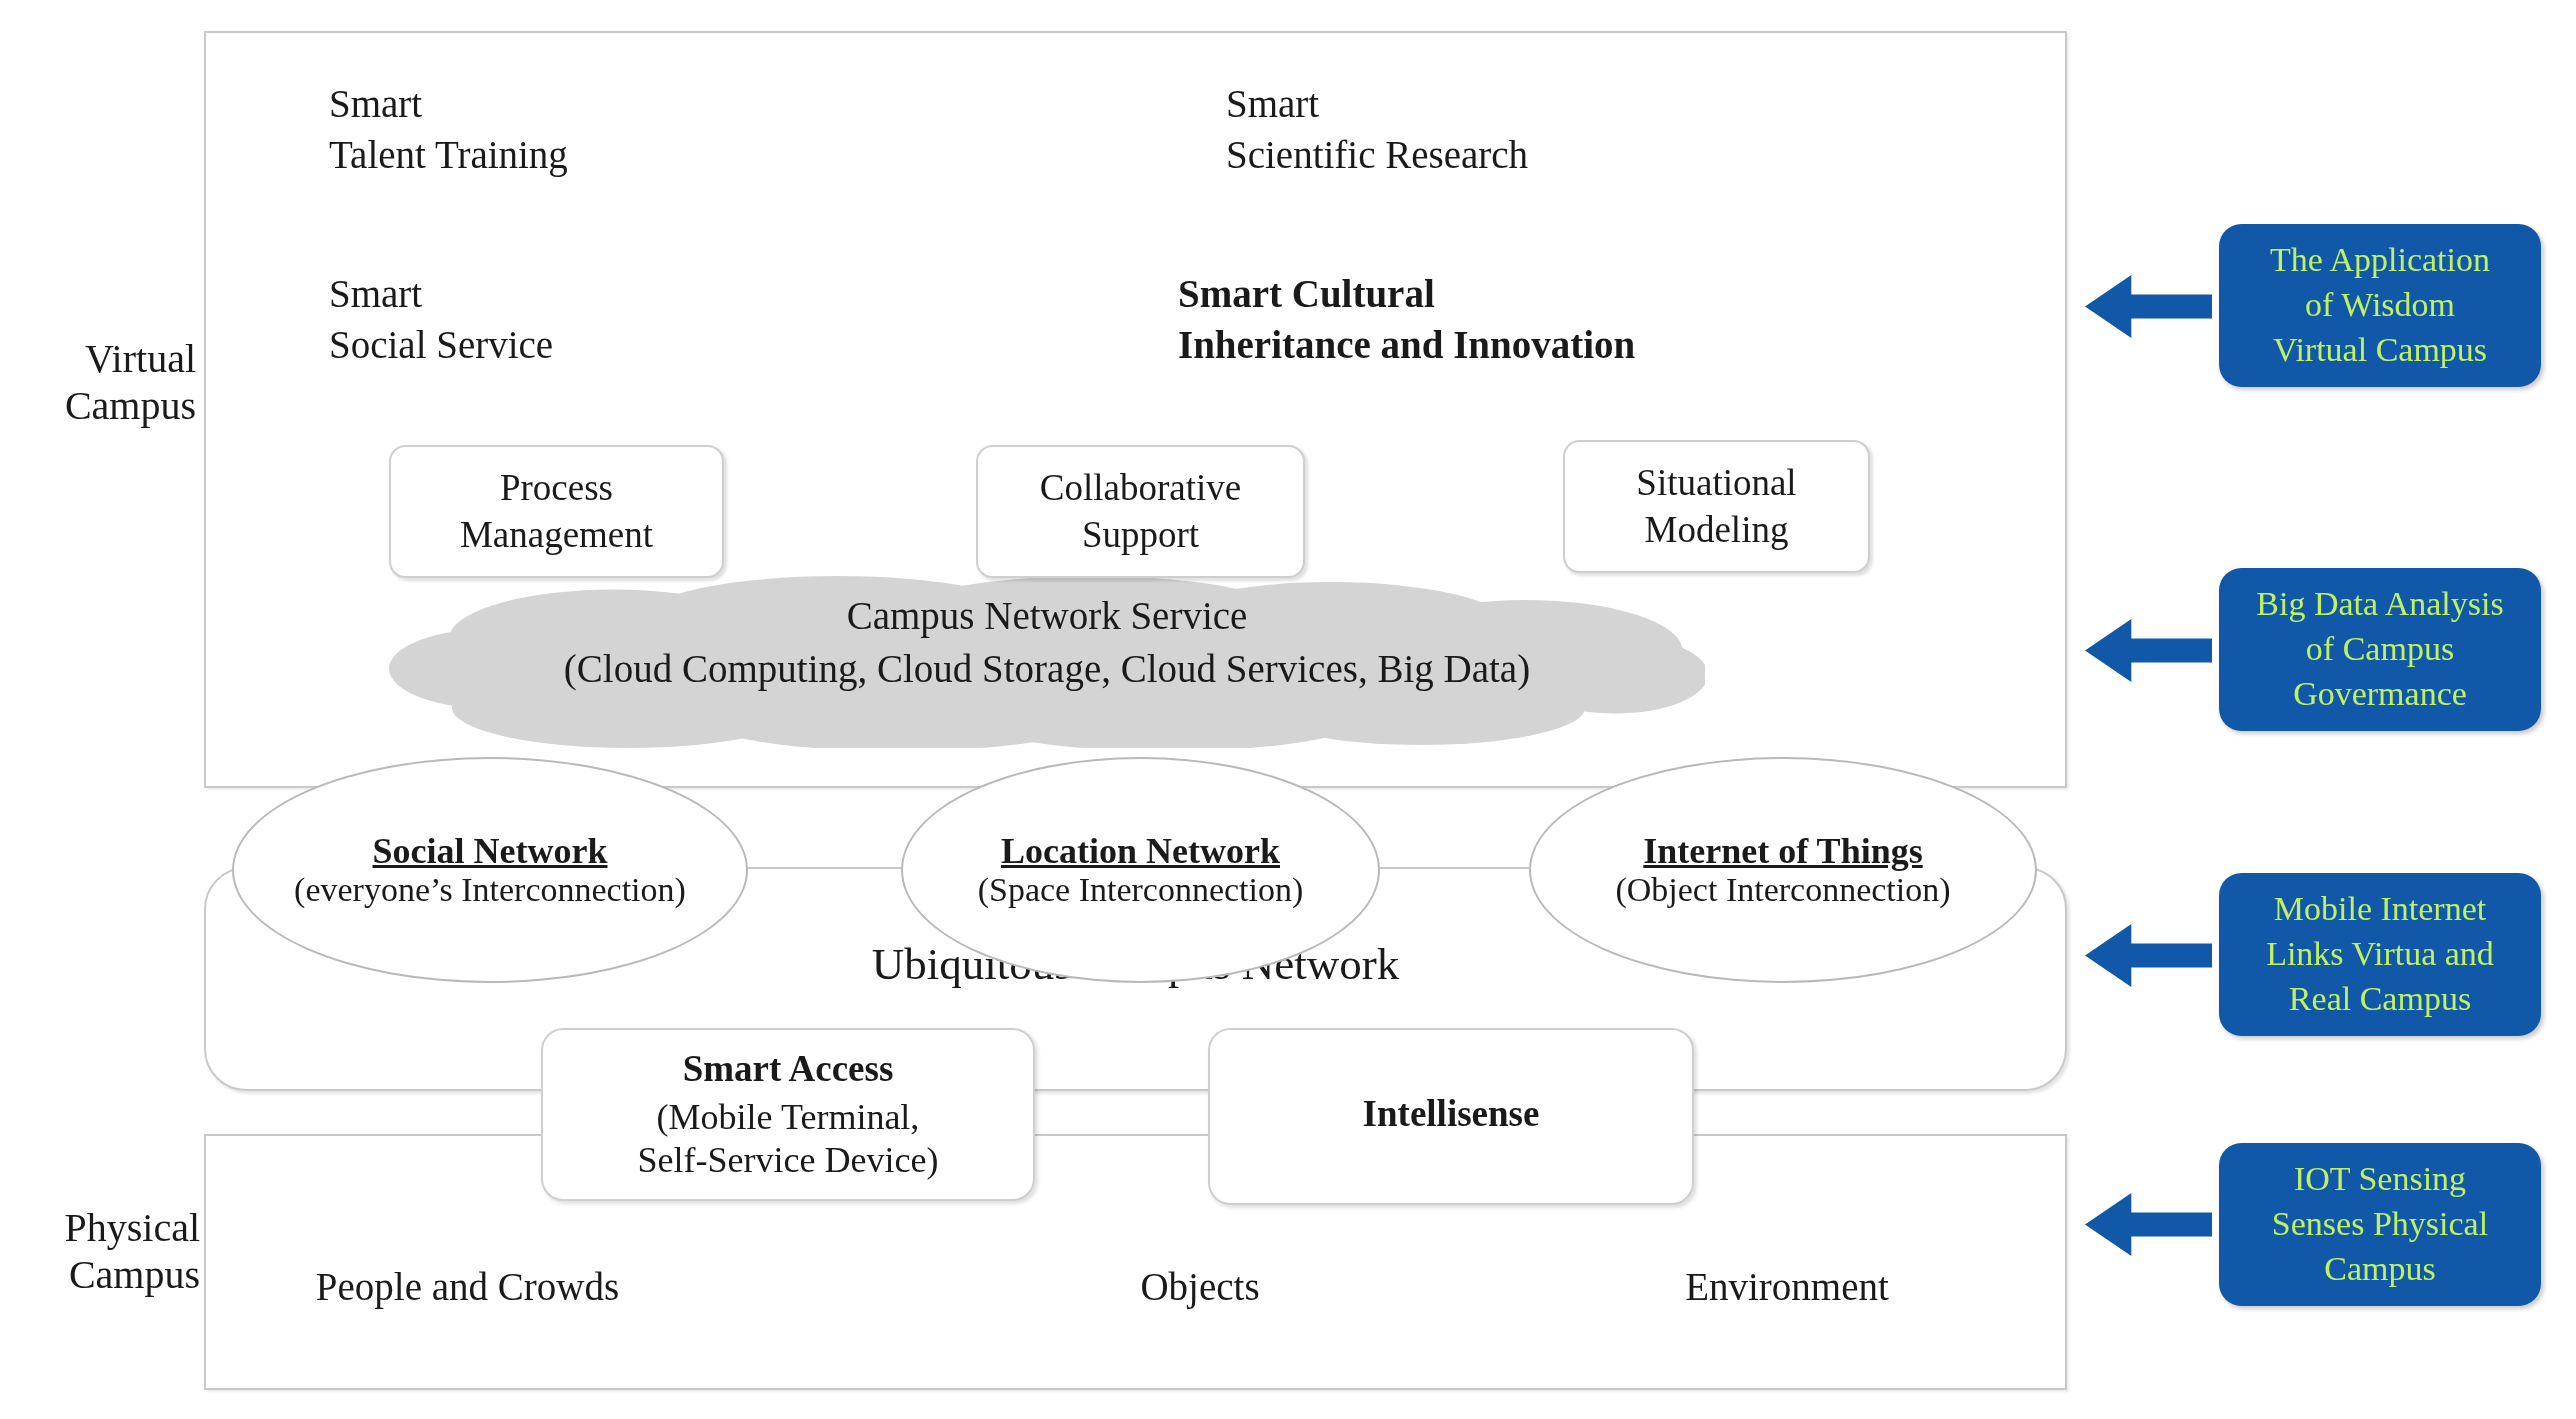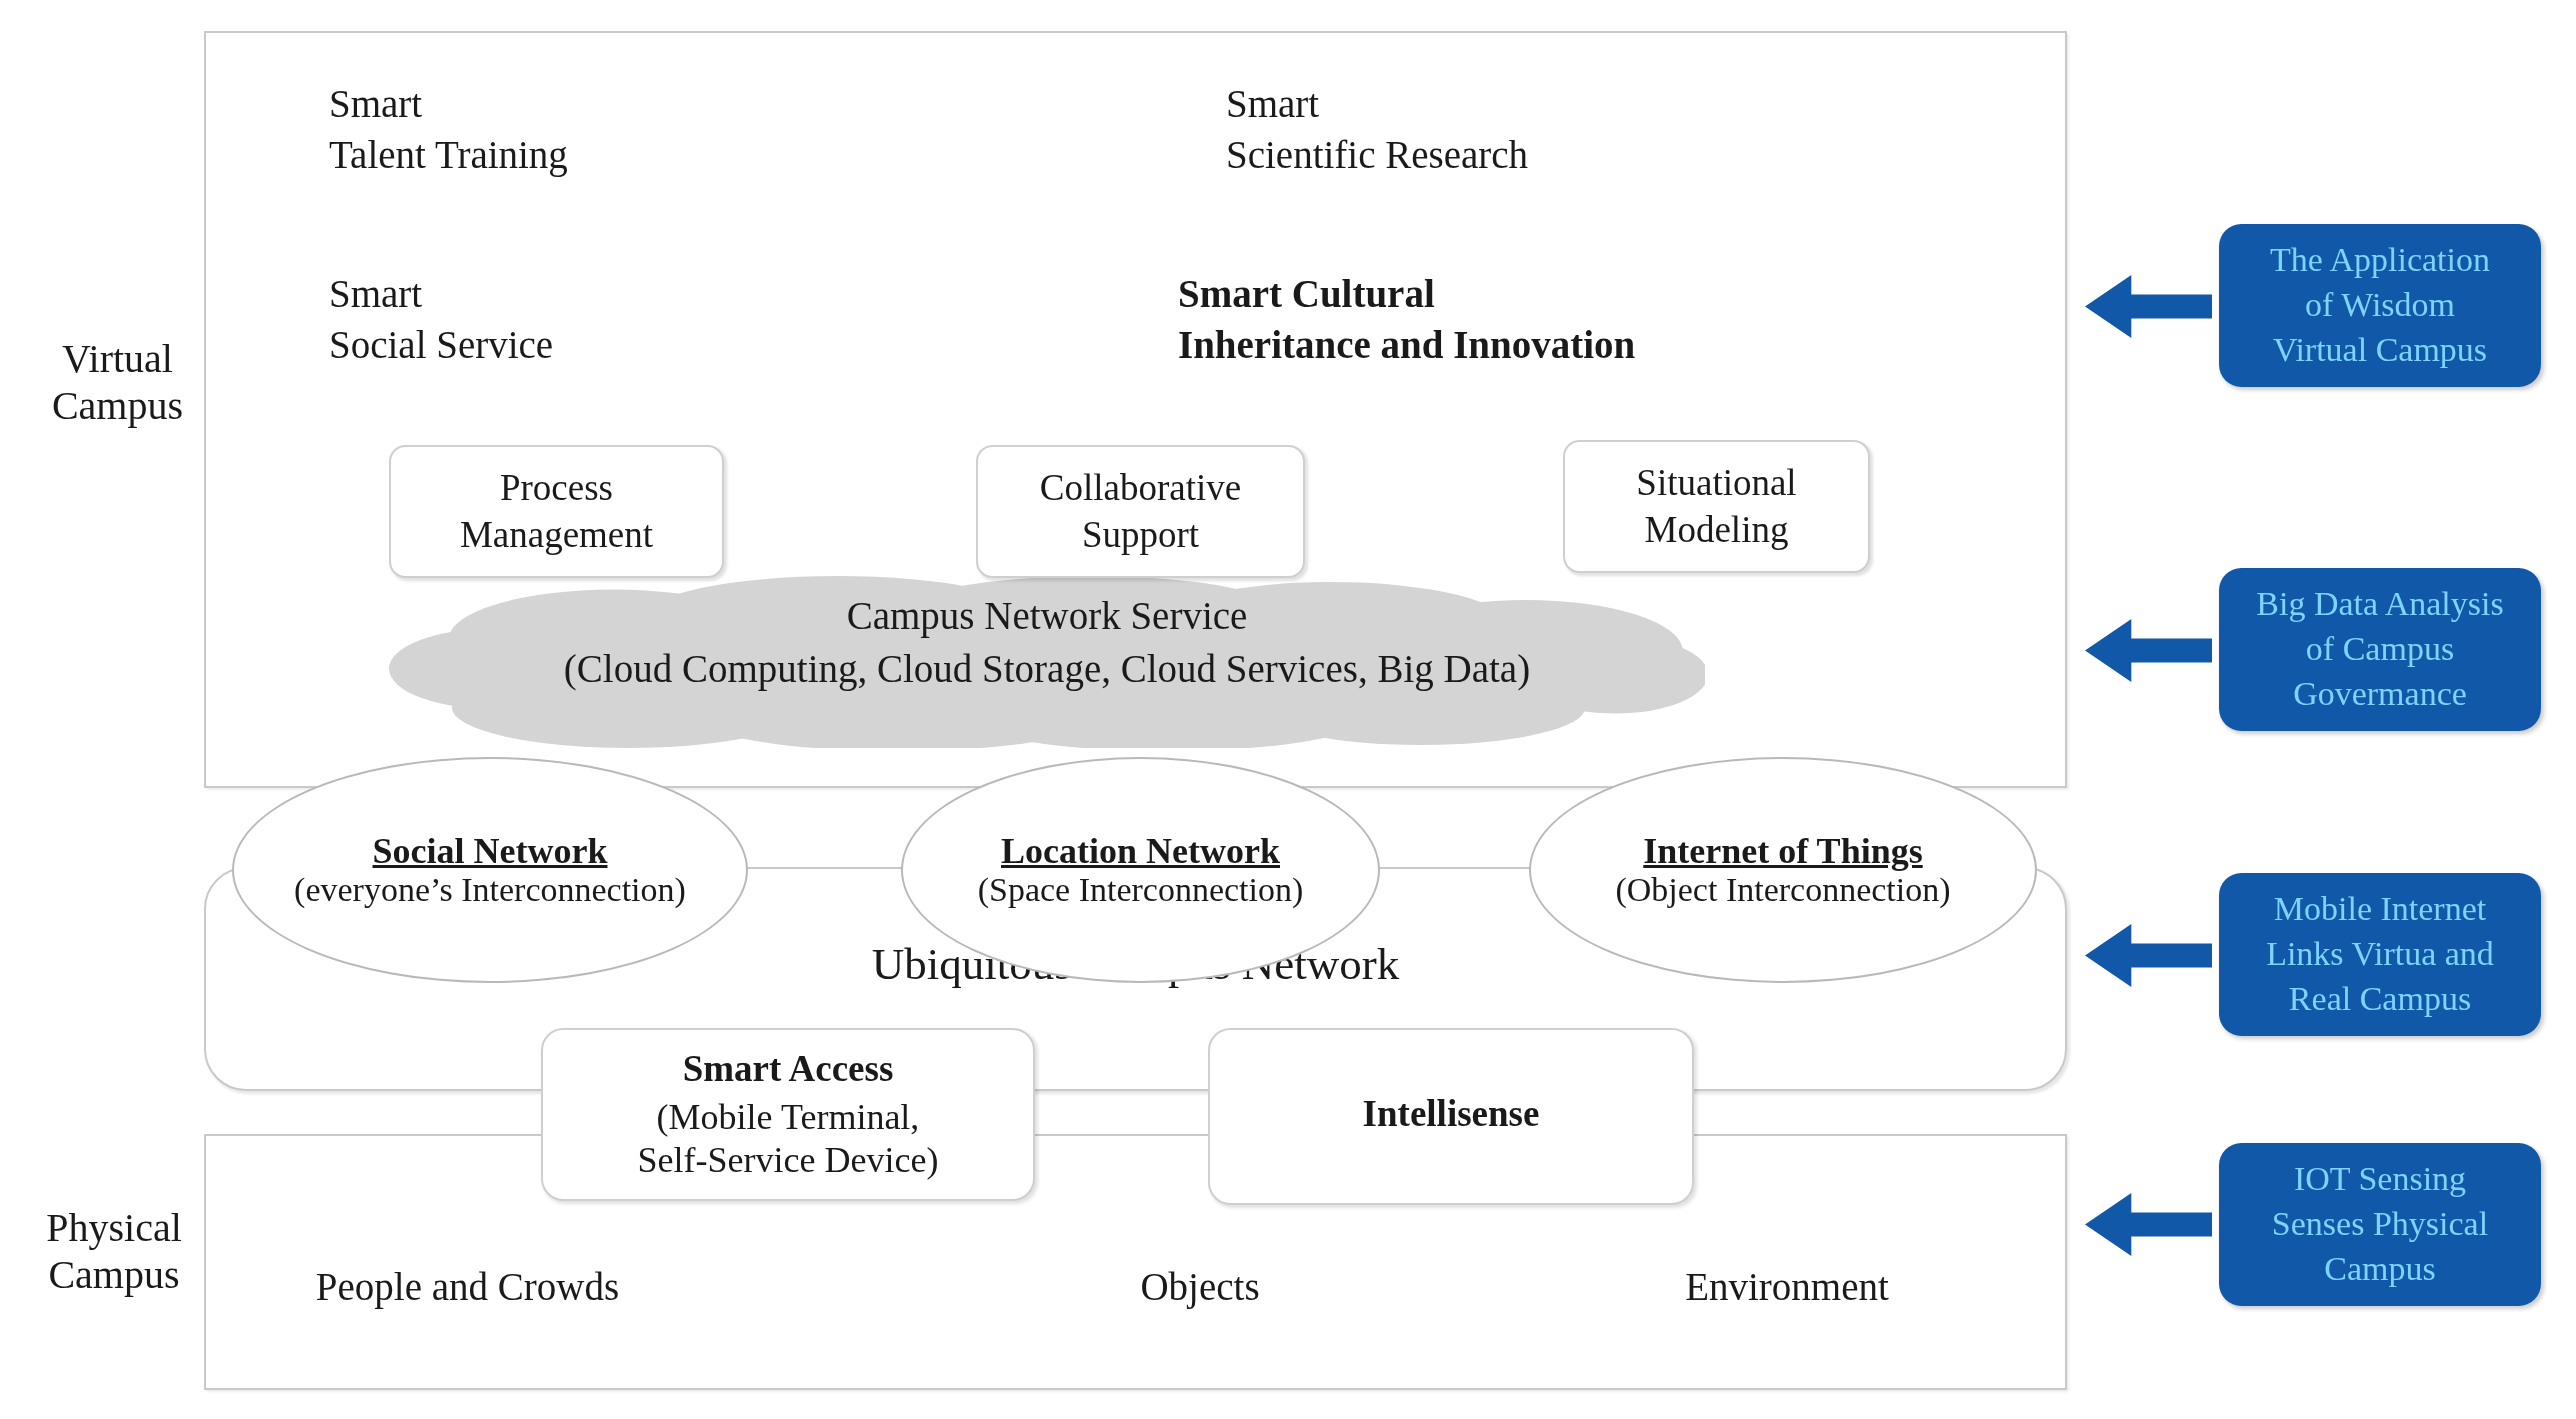--- a/index.html
+++ b/index.html
@@ -27,21 +27,21 @@
   }
   #virtual-layer-box { left: 204px; top: 31px;  width: 1863px; height: 757px; }
   #network-layer-box { left: 204px; top: 867px; width: 1863px; height: 224px; border-radius: 42px; }
   #physical-layer-box{ left: 204px; top: 1134px; width: 1863px; height: 256px; }
 
   
   .side-label {
     position: absolute;
     font-size: 40px;
     line-height: 1.18;
-    text-align: center;
+    text-align: right;
     white-space: pre-line;
   }
   #virtual-campus-label  { left: 39px; top: 335px;  width: 157px; }
   #physical-campus-label { left: 28px; top: 1204px; width: 172px; }
 
   
   .headline {
     position: absolute;
     text-align: left;
     font-size: 39px;
@@ -179,21 +179,21 @@
 
   
   .callout {
     position: absolute;
     border-radius: 22.4px;
     box-sizing: border-box;
     display: flex;
     align-items: center;
     justify-content: center;
     text-align: center;
-    color: #7dd3fc;
+    color: #bef264;
     font-size: 34px;
     line-height: 1.32;
     white-space: pre-line;
     padding: 6px 16px;
     box-shadow: 2.2px 3px 4.5px rgba(0,0,0,0.20);
   }
   #callout-application  { left: 2219px; top: 224px;  width: 322px; height: 163px; }
   #callout-bigdata      { left: 2219px; top: 568px;  width: 322px; height: 163px; }
   #callout-mobile       { left: 2219px; top: 873px; width: 322px; height: 163px; }
   #callout-iot          { left: 2219px; top: 1143px; width: 322px; height: 163px; }

